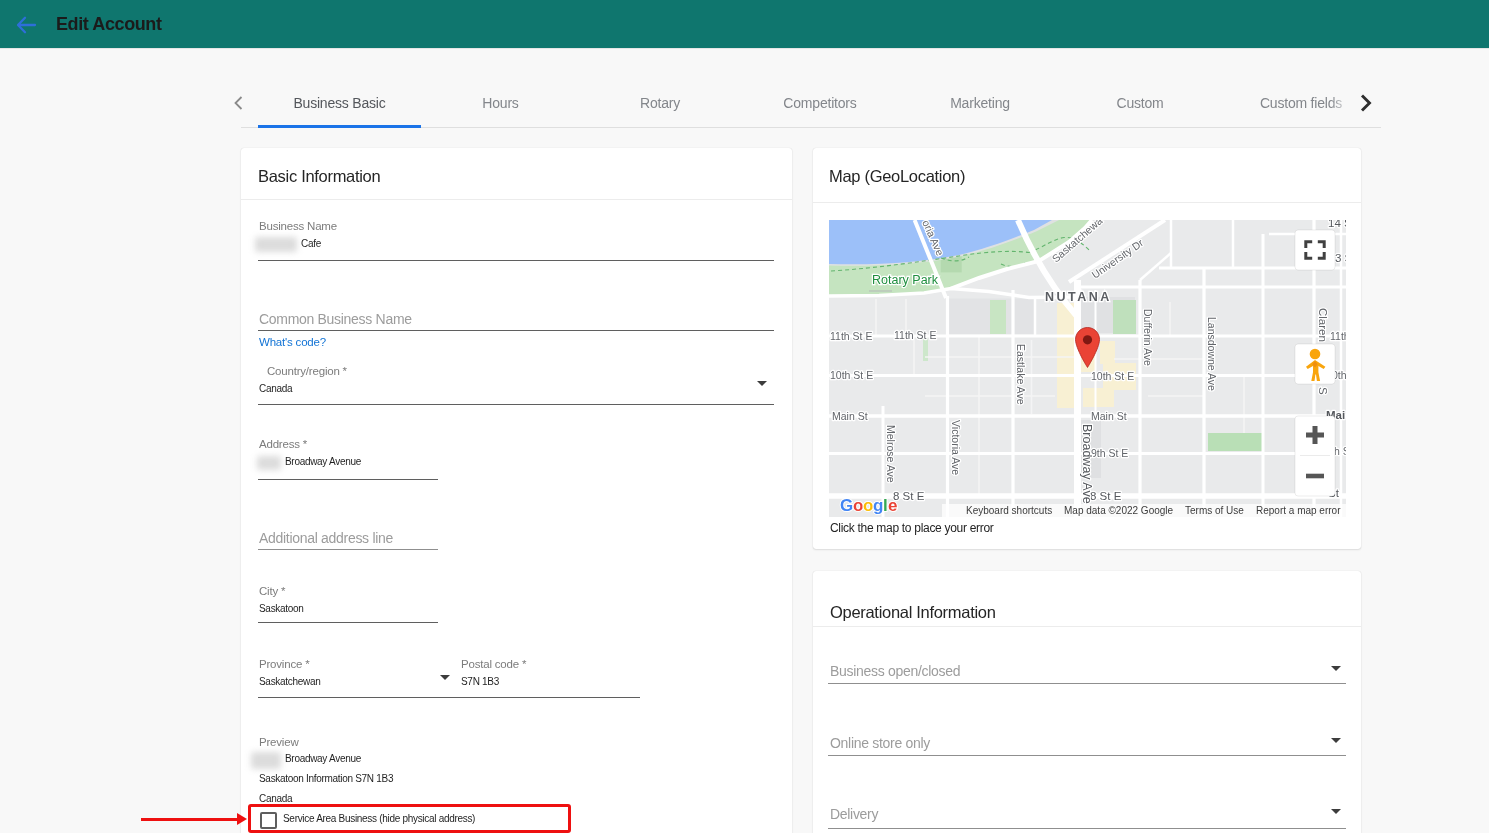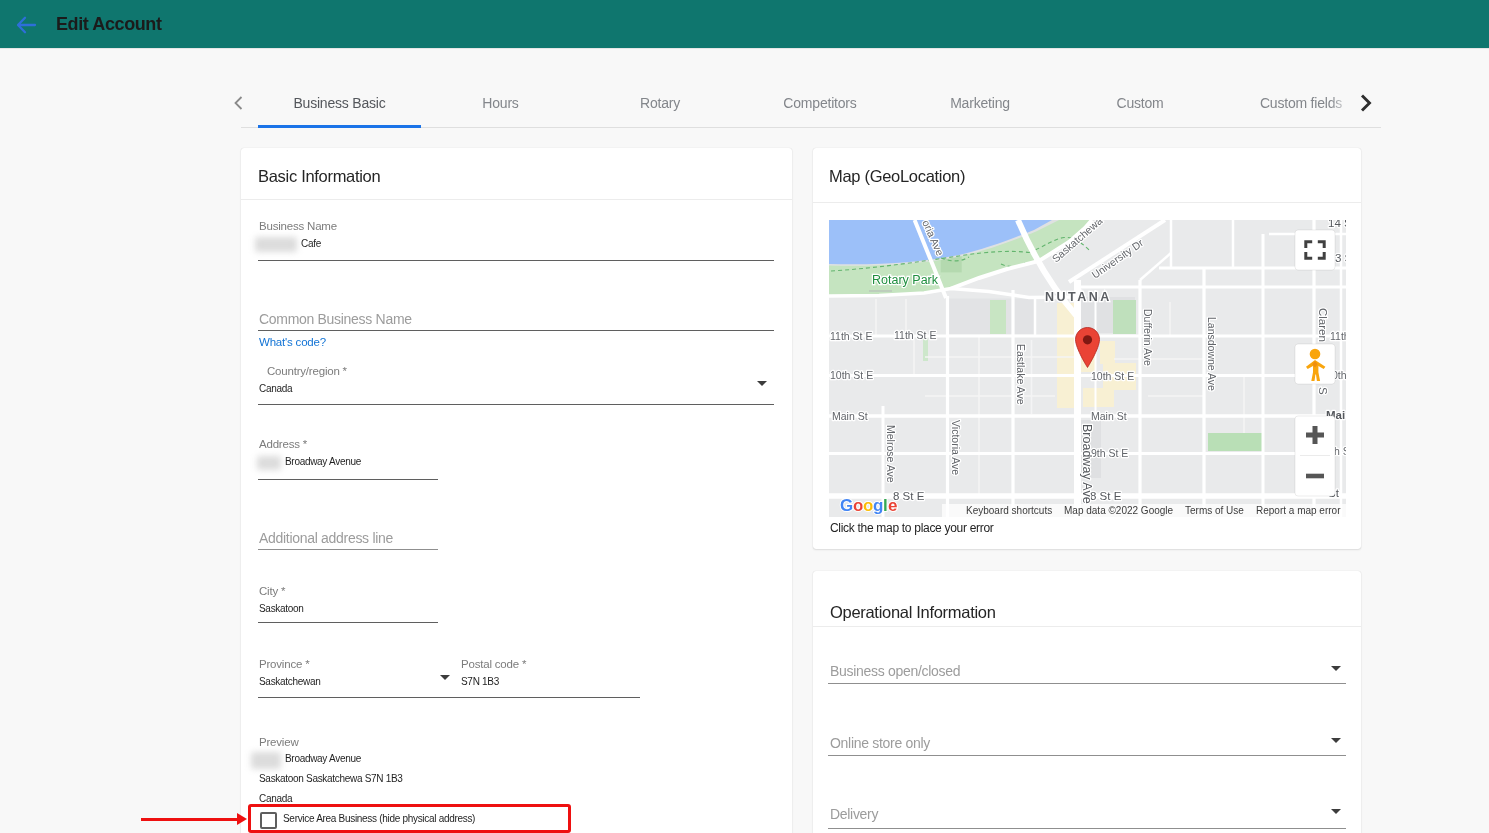--- a/index.html
+++ b/index.html
@@ -83,21 +83,21 @@
   <div class="lbl" style="left:18px;top:510px;">Province *</div>
   <div class="val" style="left:18px;top:528px;">Saskatchewan</div>
   <div class="caret" style="left:199px;top:527px;"></div>
   <div class="lbl" style="left:220px;top:510px;">Postal code *</div>
   <div class="val" style="left:220px;top:528px;">S7N 1B3</div>
   <div class="ul" style="left:17px;top:549px;width:382px;"></div>
 
   <div class="lbl" style="left:18px;top:588px;">Preview</div>
   <div class="blur" style="left:10px;top:604px;width:30px;height:17px;"></div>
   <div class="val" style="left:44px;top:605px;">Broadway Avenue</div>
-  <div class="val" style="left:18px;top:625px;">Saskatoon Saskatchewa S7N 1B3</div>
+  <div class="val" style="left:18px;top:625px;">Saskatoon Information S7N 1B3</div>
   <div class="val" style="left:18px;top:645px;">Canada</div>
 
   <div class="abs" style="left:18.5px;top:664px;width:17px;height:17px;border:2px solid #5e5e5e;border-radius:2px;background:#fff;"></div>
   <div class="val" style="left:42px;top:664.5px;">Service Area Business (hide physical address)</div>
 </div>
 
 <div class="abs" style="left:247.5px;top:804px;width:323px;height:28.5px;border:3.5px solid #ee1010;border-radius:3px;"></div>
 <div class="abs" style="left:141px;top:818px;width:97px;height:3px;background:#ee1010;"></div>
 <div class="abs" style="left:237px;top:813px;width:0;height:0;border-top:6.5px solid transparent;border-bottom:6.5px solid transparent;border-left:10.5px solid #ee1010;"></div>
 

